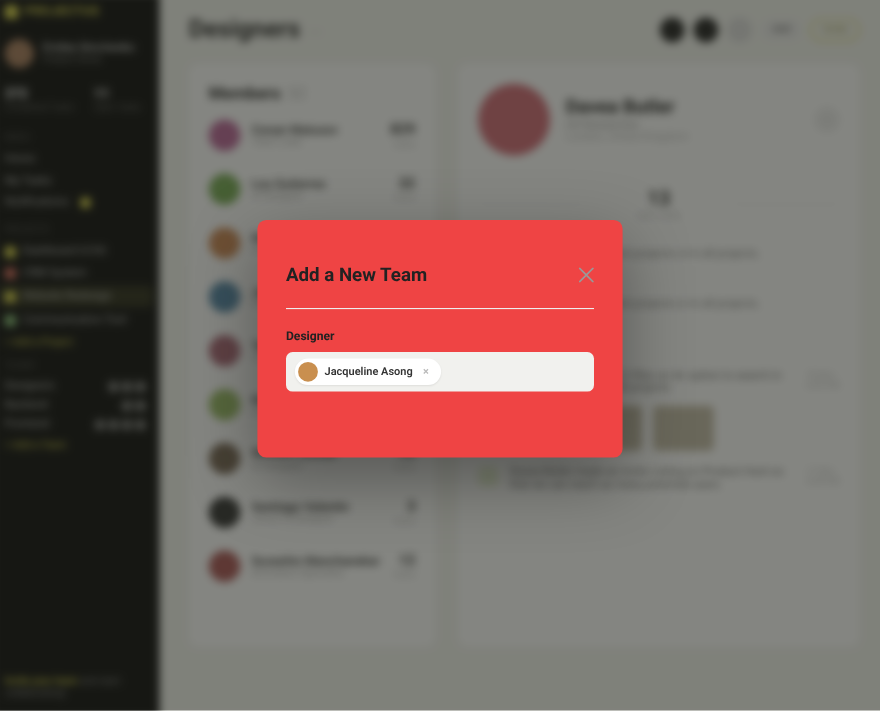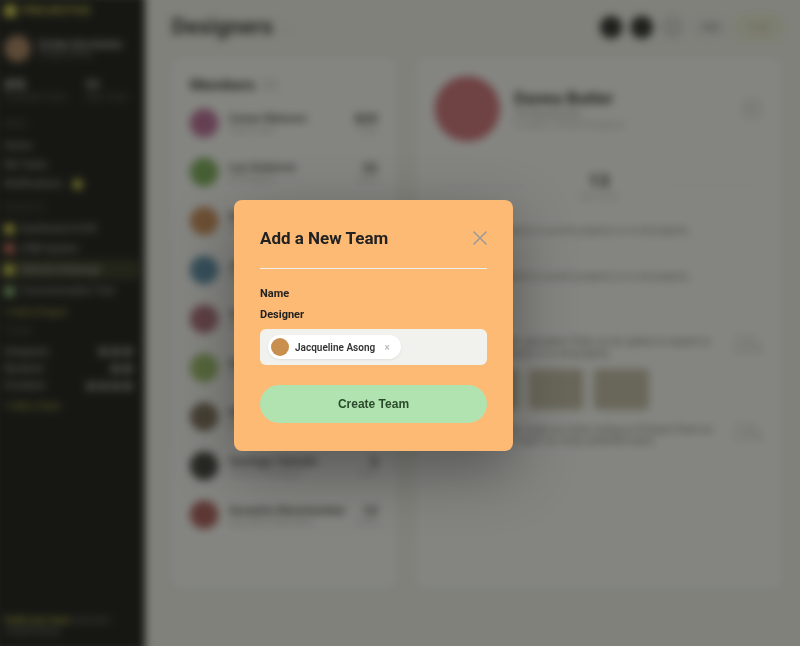--- a/index.html
+++ b/index.html
@@ -77,31 +77,31 @@
   .act .aicn{width:18px;height:18px;border-radius:4px;background:#eee;flex-shrink:0;}
   .act .atime{margin-left:auto;font-size:8px;color:#bbb;white-space:nowrap;}
   .thumbs{display:flex;gap:10px;margin-top:10px;}
   .thumbs .t{width:54px;height:40px;background:#c4bca8;border-radius:4px;}
 
   
   .scrim{position:absolute;inset:0;background:rgba(31,33,25,0.55);}
 
   
   .modal{
-    position:absolute; left:234px; top:200px; width:279px;
-    background:#fdba74;border-radius:8px;box-shadow:0 20px 60px rgba(0,0,0,.35);
-    padding:28px 26px 28px;
+    position:absolute; left:234px; top:200px; width:332px;
+    background:#ef4444;border-radius:8px;box-shadow:0 20px 60px rgba(0,0,0,.35);
+    padding:40px 26px 28px;
   }
   .modal-head{display:flex;align-items:center;justify-content:space-between;padding-bottom:20px;border-bottom:1px solid #eee;margin-bottom:18px;}
   .modal-title{font-size:17px;font-weight:700;color:#222;}
   .close{width:14px;height:14px;cursor:pointer;color:#999;}
   .field-label{font-size:11px;font-weight:700;color:#222;margin-bottom:8px;}
   .input{width:100%;background:#f1f1ee;border:none;border-radius:6px;padding:12px 14px;font-size:11px;color:#555;margin-bottom:16px;}
   .input::placeholder{color:#aaa;}
-  .chips-input{display:flex;align-items:flex-start;gap:6px;flex-wrap:wrap;background:#f1f1ee;border-radius:6px;padding:6px 8px;margin-bottom:20px;min-height:36px;}
+  .chips-input{display:flex;align-items:flex-start;gap:6px;flex-wrap:wrap;background:#f1f1ee;border-radius:6px;padding:6px 8px;margin-bottom:32px;min-height:36px;}
   .chip2{display:inline-flex;align-items:center;gap:6px;background:#fff;border-radius:14px;padding:3px 8px 3px 3px;font-size:10px;font-weight:600;color:#333;box-shadow:0 1px 2px rgba(0,0,0,.08);}
   .chip2 .cav{width:18px;height:18px;border-radius:50%;background:#c98f4f;}
   .chip2 .cx{width:12px;height:12px;border-radius:50%;color:#bbb;display:flex;align-items:center;justify-content:center;font-size:10px;}
   .btn-create{width:100%;background:#b1e3b1;border:none;border-radius:20px;padding:12px 0;font-size:12px;font-weight:600;color:#2b4a2b;cursor:pointer;}
 </style>
 </head>
 <body>
 
 <div class="bg" aria-hidden="true">
   <div class="sidebar">
@@ -332,25 +332,23 @@
 <div class="scrim"></div>
 
 <div class="modal">
   <div class="modal-head">
     <div class="modal-title">Add a New Team</div>
     <svg class="close" viewBox="0 0 14 14">
         <path d="M1 1 L13 13 M13 1 L1 13" stroke="currentColor" stroke-width="1.5" stroke-linecap="round"></path>
       </svg>
   </div>
 
-  <div class="field-label">Name</div>
 
   <div class="field-label">Designer</div>
   <div class="chips-input">
     <span class="chip2">
       <span class="cav"></span>
       <span>Jacqueline Asong</span>
       <span class="cx">×</span>
     </span>
   </div>
 
-  <button class="btn-create">Create Team</button>
 </div>
 
 </body></html>

